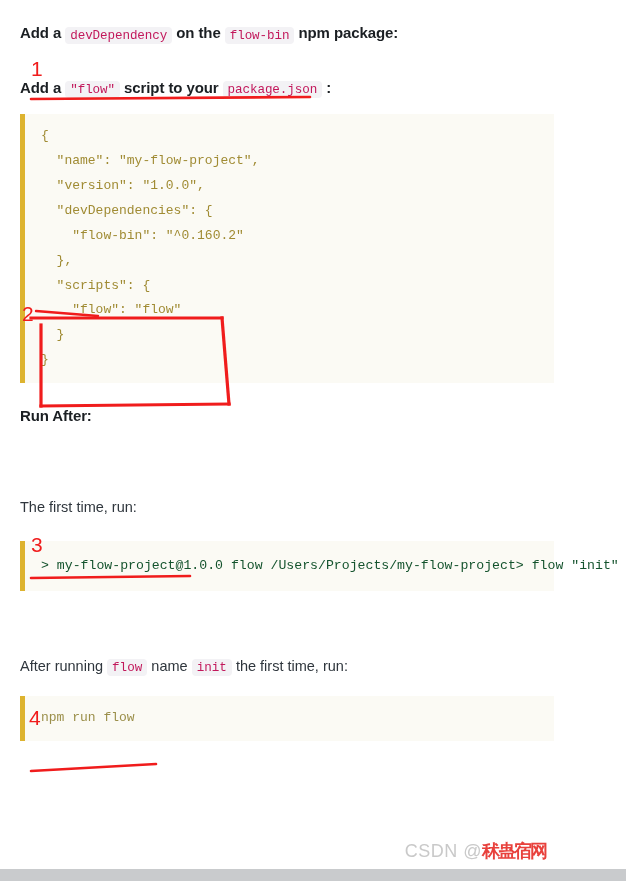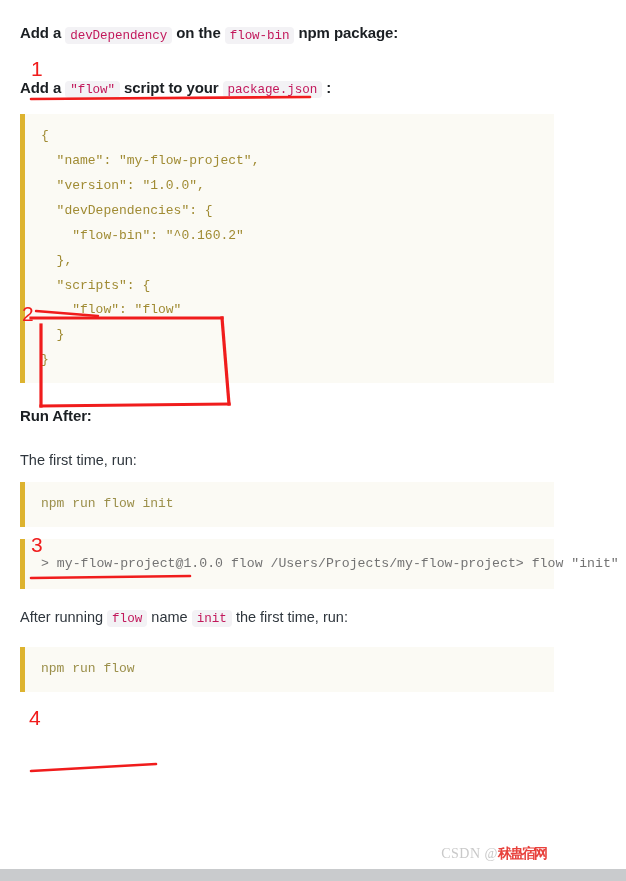--- a/index.html
+++ b/index.html
@@ -34,20 +34,21 @@
   }
   .prose.bold {
     font-weight: bold;
     font-size: 15px;
     color: #1b1f23;
     letter-spacing: -0.1px;
   }
   .prose.normal {
     font-weight: normal;
     color: #2f363d;
+    margin-top: 47px;
   }
 
   
   .chip {
     font-family: "Liberation Mono", "DejaVu Sans Mono", monospace;
     background: #f3f2f5;
     color: #c2185b;
     font-size: 12.6px;
     padding: 1.5px 5px;
     border-radius: 4px;
@@ -82,21 +83,21 @@
   .termblock {
     position: relative;
     background: #fbfaf4;
     border-left: 5px solid #ddb32f;
     box-sizing: border-box;
     margin: 0 0 0 20px;
     padding: 12px 0 12px 16px;
     font-family: "Liberation Mono", "DejaVu Sans Mono", monospace;
     font-size: 13.2px;
     line-height: 2.0;
-    color: #737373;
+    color: #14532d;
     white-space: pre;
   }
 
   
   .anno {
     position: absolute;
     left: 0; top: 0;
     width: 626px; height: 881px;
     pointer-events: none;
     z-index: 40;
@@ -109,22 +110,22 @@
     font-weight: normal;
     line-height: 1;
   }
 
   
   .watermark {
     position: absolute;
     right: 8px;
     bottom: 18px;
     z-index: 60;
-    font-family: Liberation Serif, serif;
-    font-size: 14px;
+    font-family: Liberation Sans, sans-serif;
+    font-size: 18px;
     color: #c9c9c9;
     white-space: pre;
     letter-spacing: 0.5px;
   }
   .watermark .wm-red {
     color: #e8413c;
     font-weight: bold;
     letter-spacing: -2px;
   }
 
@@ -167,21 +168,20 @@
   <div class="spacer-22"></div>
 
   <p class="prose bold">Run After:</p>
 
   <div class="spacer-22"></div>
 
   <p class="prose normal">The first time, run:</p>
 
   <div class="spacer-10"></div>
 
-  <pre class="codeblock"><span class="ln t-cmd">npm run flow init</span></pre>
 
   <div class="spacer-12"></div>
 
   <pre class="termblock"><span class="ln">&gt; my-flow-project@1.0.0 flow /Users/Projects/my-flow-project</span><span class="ln">&gt; flow "init"</span></pre>
 
   <div class="spacer-18"></div>
 
   <p class="prose normal"><span>After running </span><code class="chip">flow</code><span> name </span><code class="chip">init</code><span> the first time, run:</span></p>
 
   <div class="spacer-18"></div>

